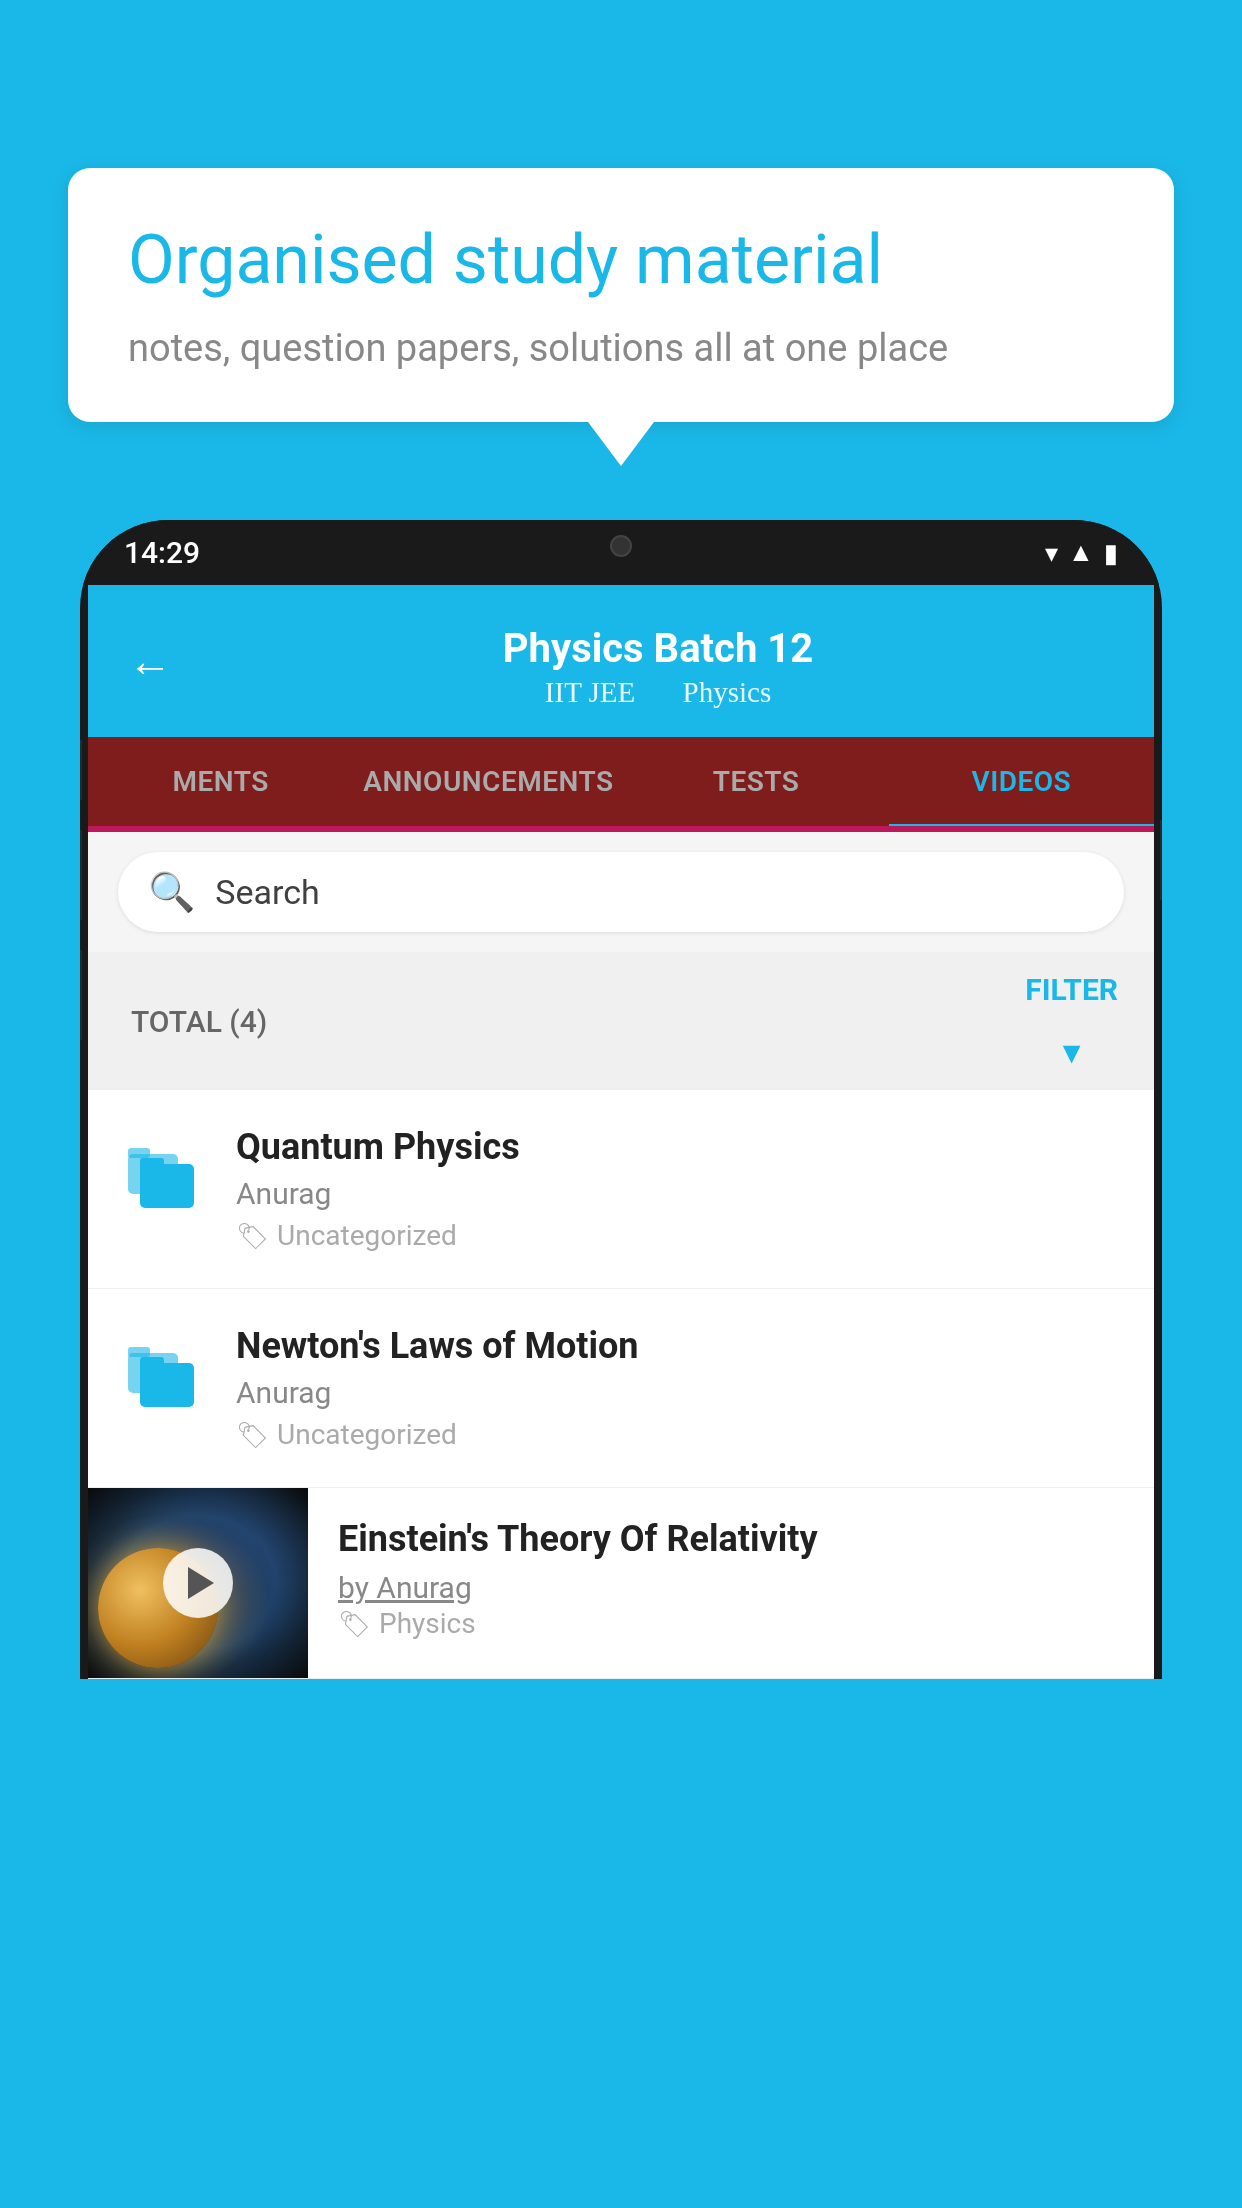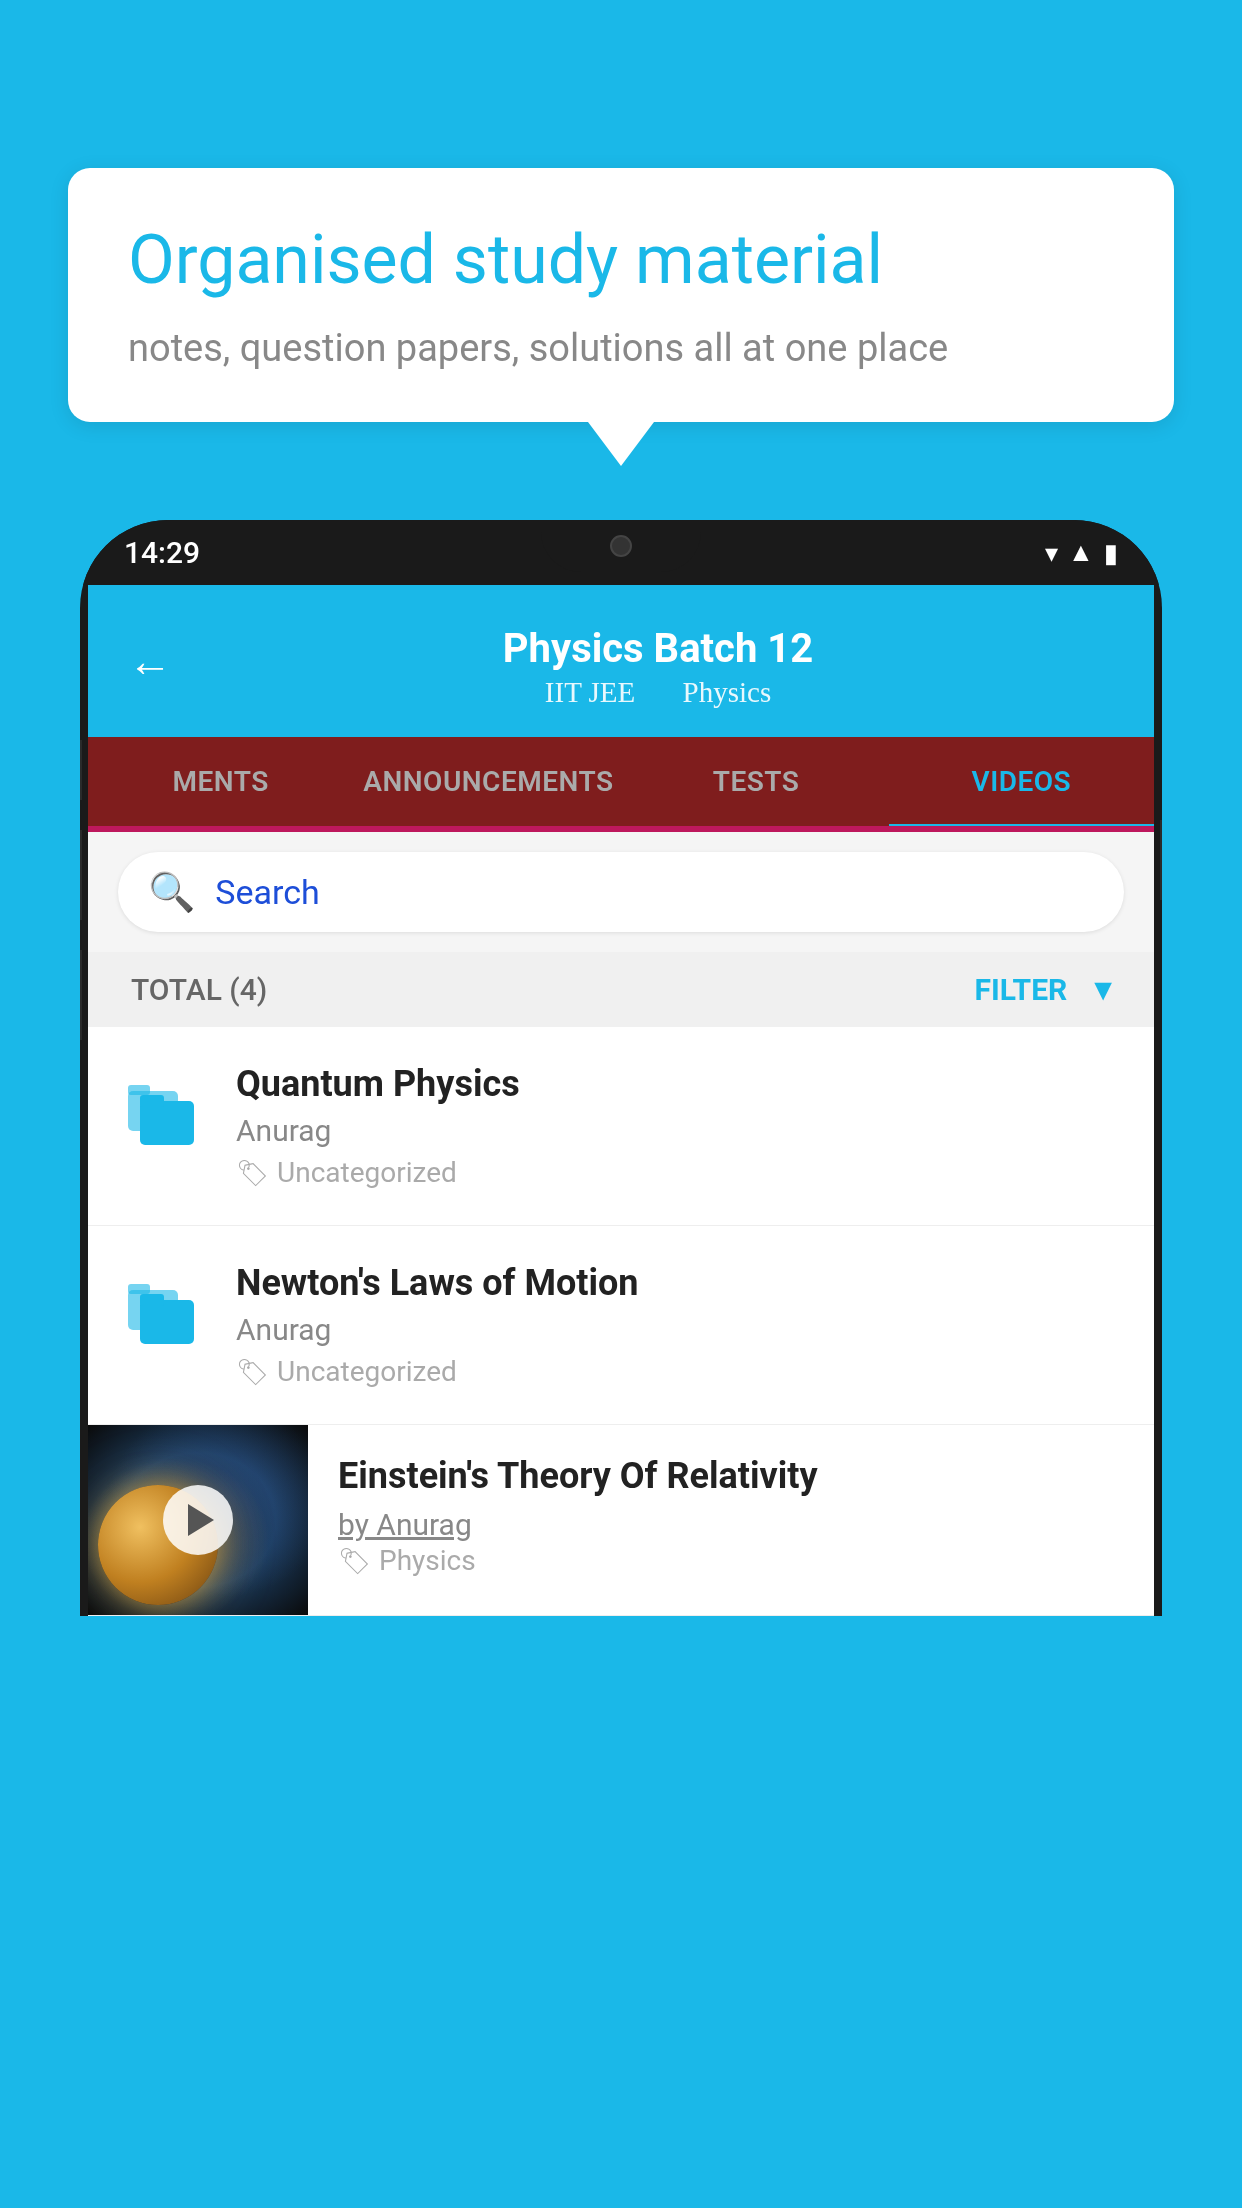--- a/index.html
+++ b/index.html
@@ -215,21 +215,21 @@
       box-shadow: 0 1px 4px rgba(0,0,0,0.1);
     }
 
     .search-icon-el {
       color: #999;
       font-size: 38px;
     }
 
     .search-text {
       font-size: 34px;
-      color: #1d4ed8;
+      color: #404040;
     }
 
     
     .filter-bar {
       background: #f0f0f0;
       padding: 20px 36px;
       display: flex;
       justify-content: space-between;
       align-items: center;
     }
@@ -240,22 +240,23 @@
       font-weight: 500;
       margin-left: 7px;
     }
 
     .filter-btn {
       color: #1ab8e8;
       font-size: 30px;
       font-weight: 700;
       display: flex;
       align-items: center;
-      gap: 21px;
+      gap: 28px;
       cursor: pointer;
+      flex-direction: column;
     }
 
     .filter-funnel {
       color: #1ab8e8;
       font-size: 30px;
     }
 
     
     .video-list {
       background: white;

